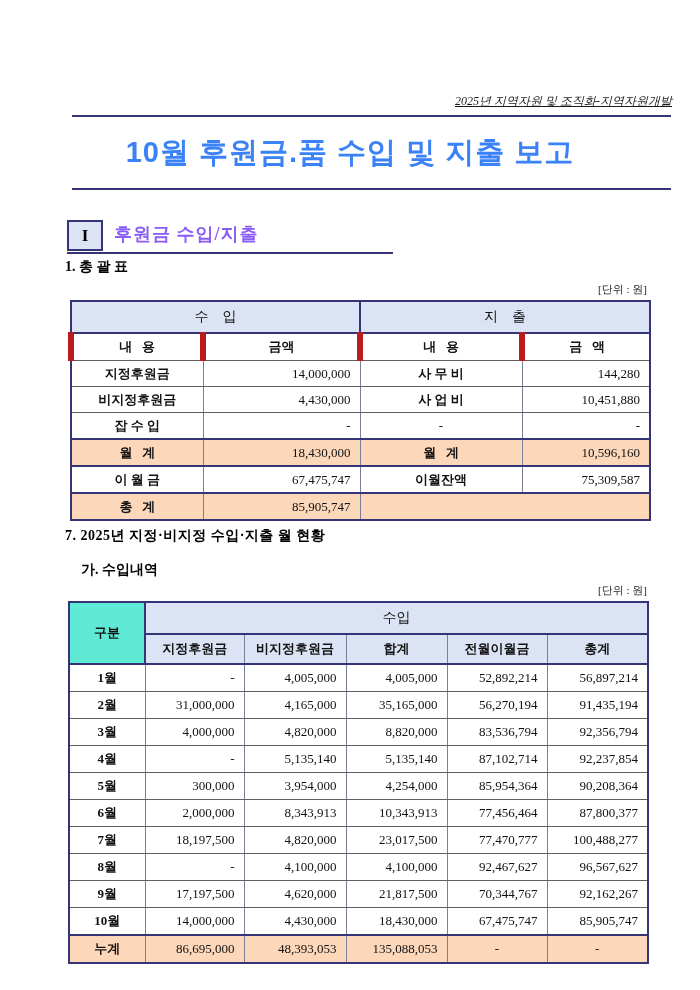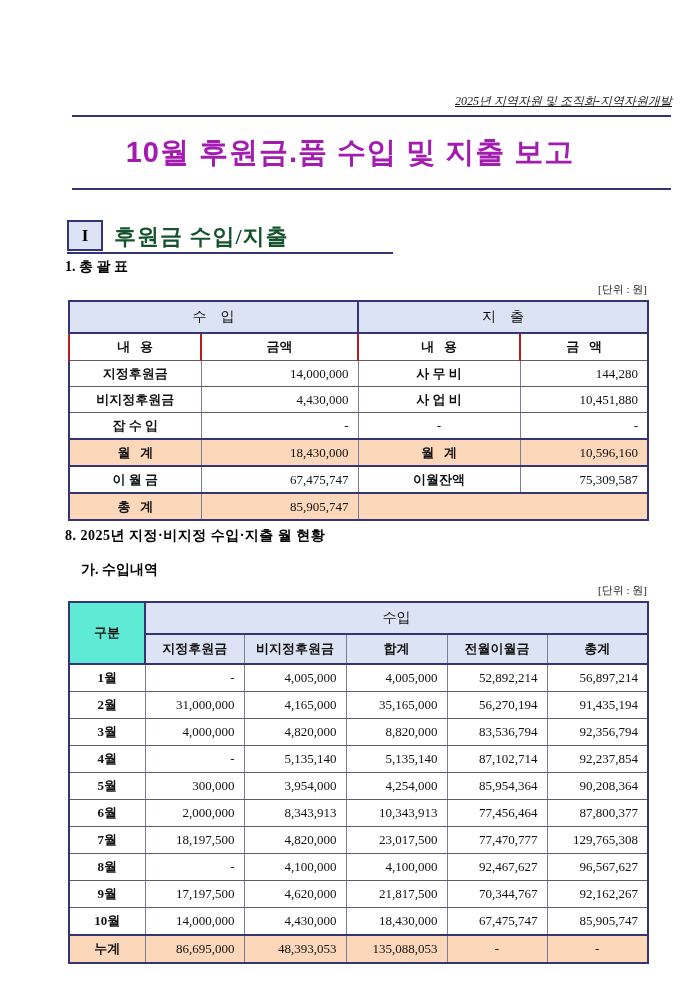--- a/index.html
+++ b/index.html
@@ -6,27 +6,27 @@
   .page{position:relative;width:700px;height:990px;background:#ffffff;overflow:hidden;
         font-family:"Liberation Serif","DejaVu Serif",serif;color:#111;}
 
   .header-note{position:absolute;top:93px;right:28px;font-size:12px;font-style:italic;
                text-decoration:underline;color:#1a1a1a;}
   .rule{position:absolute;left:72px;width:599px;height:2px;background:#343477;}
   .rule1{top:115px;}
   .rule2{top:188px;}
   .doc-title{position:absolute;top:133px;left:0;width:700px;text-align:center;
              font-family:"Liberation Sans","DejaVu Sans",sans-serif;
-             font-size:29px;font-weight:bold;letter-spacing:1px;color:#a21caf;}
+             font-size:29px;font-weight:bold;letter-spacing:1px;color:#3b82f6;}
 
   .sec-box{position:absolute;top:220px;left:67px;width:32px;height:27px;
            border:2px solid #343477;background:#dce3f4;text-align:center;
            line-height:27px;font-size:17px;font-weight:bold;color:#000;}
-  .sec-label{position:absolute;top:222px;left:114px;font-size:22px;font-weight:bold;
-             letter-spacing:1px;color:#14532d;white-space:pre;}
+  .sec-label{position:absolute;top:222px;left:114px;font-size:18px;font-weight:bold;
+             letter-spacing:1px;color:#8b5cf6;white-space:pre;}
   .sec-underline{position:absolute;top:252px;left:67px;width:326px;height:2px;background:#343477;}
 
   .sub-head{position:absolute;font-size:14px;font-weight:bold;color:#000;white-space:pre;}
   .sub1{top:258px;left:65px;text-align:right;}
   .sec2{top:527px;left:65px;letter-spacing:0.5px;}
   .sec2sub{top:561px;left:81px;}
   .unit{position:absolute;right:53px;font-size:11px;color:#222;white-space:pre;}
   .unit1{top:282px;}
   .unit2{top:583px;}
 
@@ -34,21 +34,21 @@
         background:#fff;}
   .t1{top:300px;width:579px;}
   .t2{top:601px;width:579px;}
   table{border:2px solid #343477;}
   th,td{overflow:hidden;white-space:pre;font-weight:normal;}
 
   
   th.grp{background:#dce3f4;border:2px solid #343477;font-size:14px;font-weight:normal;
          text-align:center;height:28px;}
   
-  .t1 th.sub{background:#fff;border-left:2px solid #b91c1c;border-right:1px solid #7a7f99;
+  .t1 th.sub{background:#fff;border-left:6px solid #b91c1c;border-right:1px solid #7a7f99;
              border-bottom:1px solid #5f5f5f;font-size:13px;font-weight:bold;
              text-align:center;height:24px;}
   
   .t2 th.sub{background:#dce3f4;border-left:1px solid #7a7f99;border-right:1px solid #7a7f99;
              border-top:1px solid #5f5f5f;border-bottom:2px solid #343477;
              font-size:13px;font-weight:bold;text-align:center;height:26px;}
   .t2 th.grp2{background:#5eead4;border:2px solid #343477;font-size:13px;font-weight:bold;
               text-align:center;}
 
   td{border-left:1px solid #7a7f99;border-right:1px solid #7a7f99;
@@ -128,21 +128,21 @@
         <td class="num">75,309,587</td>
       </tr>
       <tr class="hl">
         <td class="lbl">총   계</td>
         <td class="num">85,905,747</td>
         <td class="ctr" colspan="2"></td>
       </tr>
     </tbody>
   </table>
 
-  <div class="sub-head sec2">8. 2025년 지정·비지정 수입·지출 월 현황</div>
+  <div class="sub-head sec2">7. 2025년 지정·비지정 수입·지출 월 현황</div>
   <div class="sub-head sec2sub">가. 수입내역</div>
   <div class="unit unit2">[단위 : 원]</div>
 
   <table class="t2">
     <colgroup>
       <col style="width:76px">
         <col style="width:99px">
         <col style="width:102px">
       <col style="width:101px">
         <col style="width:100px">
@@ -209,21 +209,21 @@
         <td class="num">10,343,913</td>
         <td class="num">77,456,464</td>
         <td class="num">87,800,377</td>
       </tr>
       <tr>
         <td class="lbl">7월</td>
         <td class="num">18,197,500</td>
         <td class="num">4,820,000</td>
         <td class="num">23,017,500</td>
         <td class="num">77,470,777</td>
-        <td class="num">129,765,308</td>
+        <td class="num">100,488,277</td>
       </tr>
       <tr>
         <td class="lbl">8월</td>
         <td class="num">-</td>
         <td class="num">4,100,000</td>
         <td class="num">4,100,000</td>
         <td class="num">92,467,627</td>
         <td class="num">96,567,627</td>
       </tr>
       <tr>

